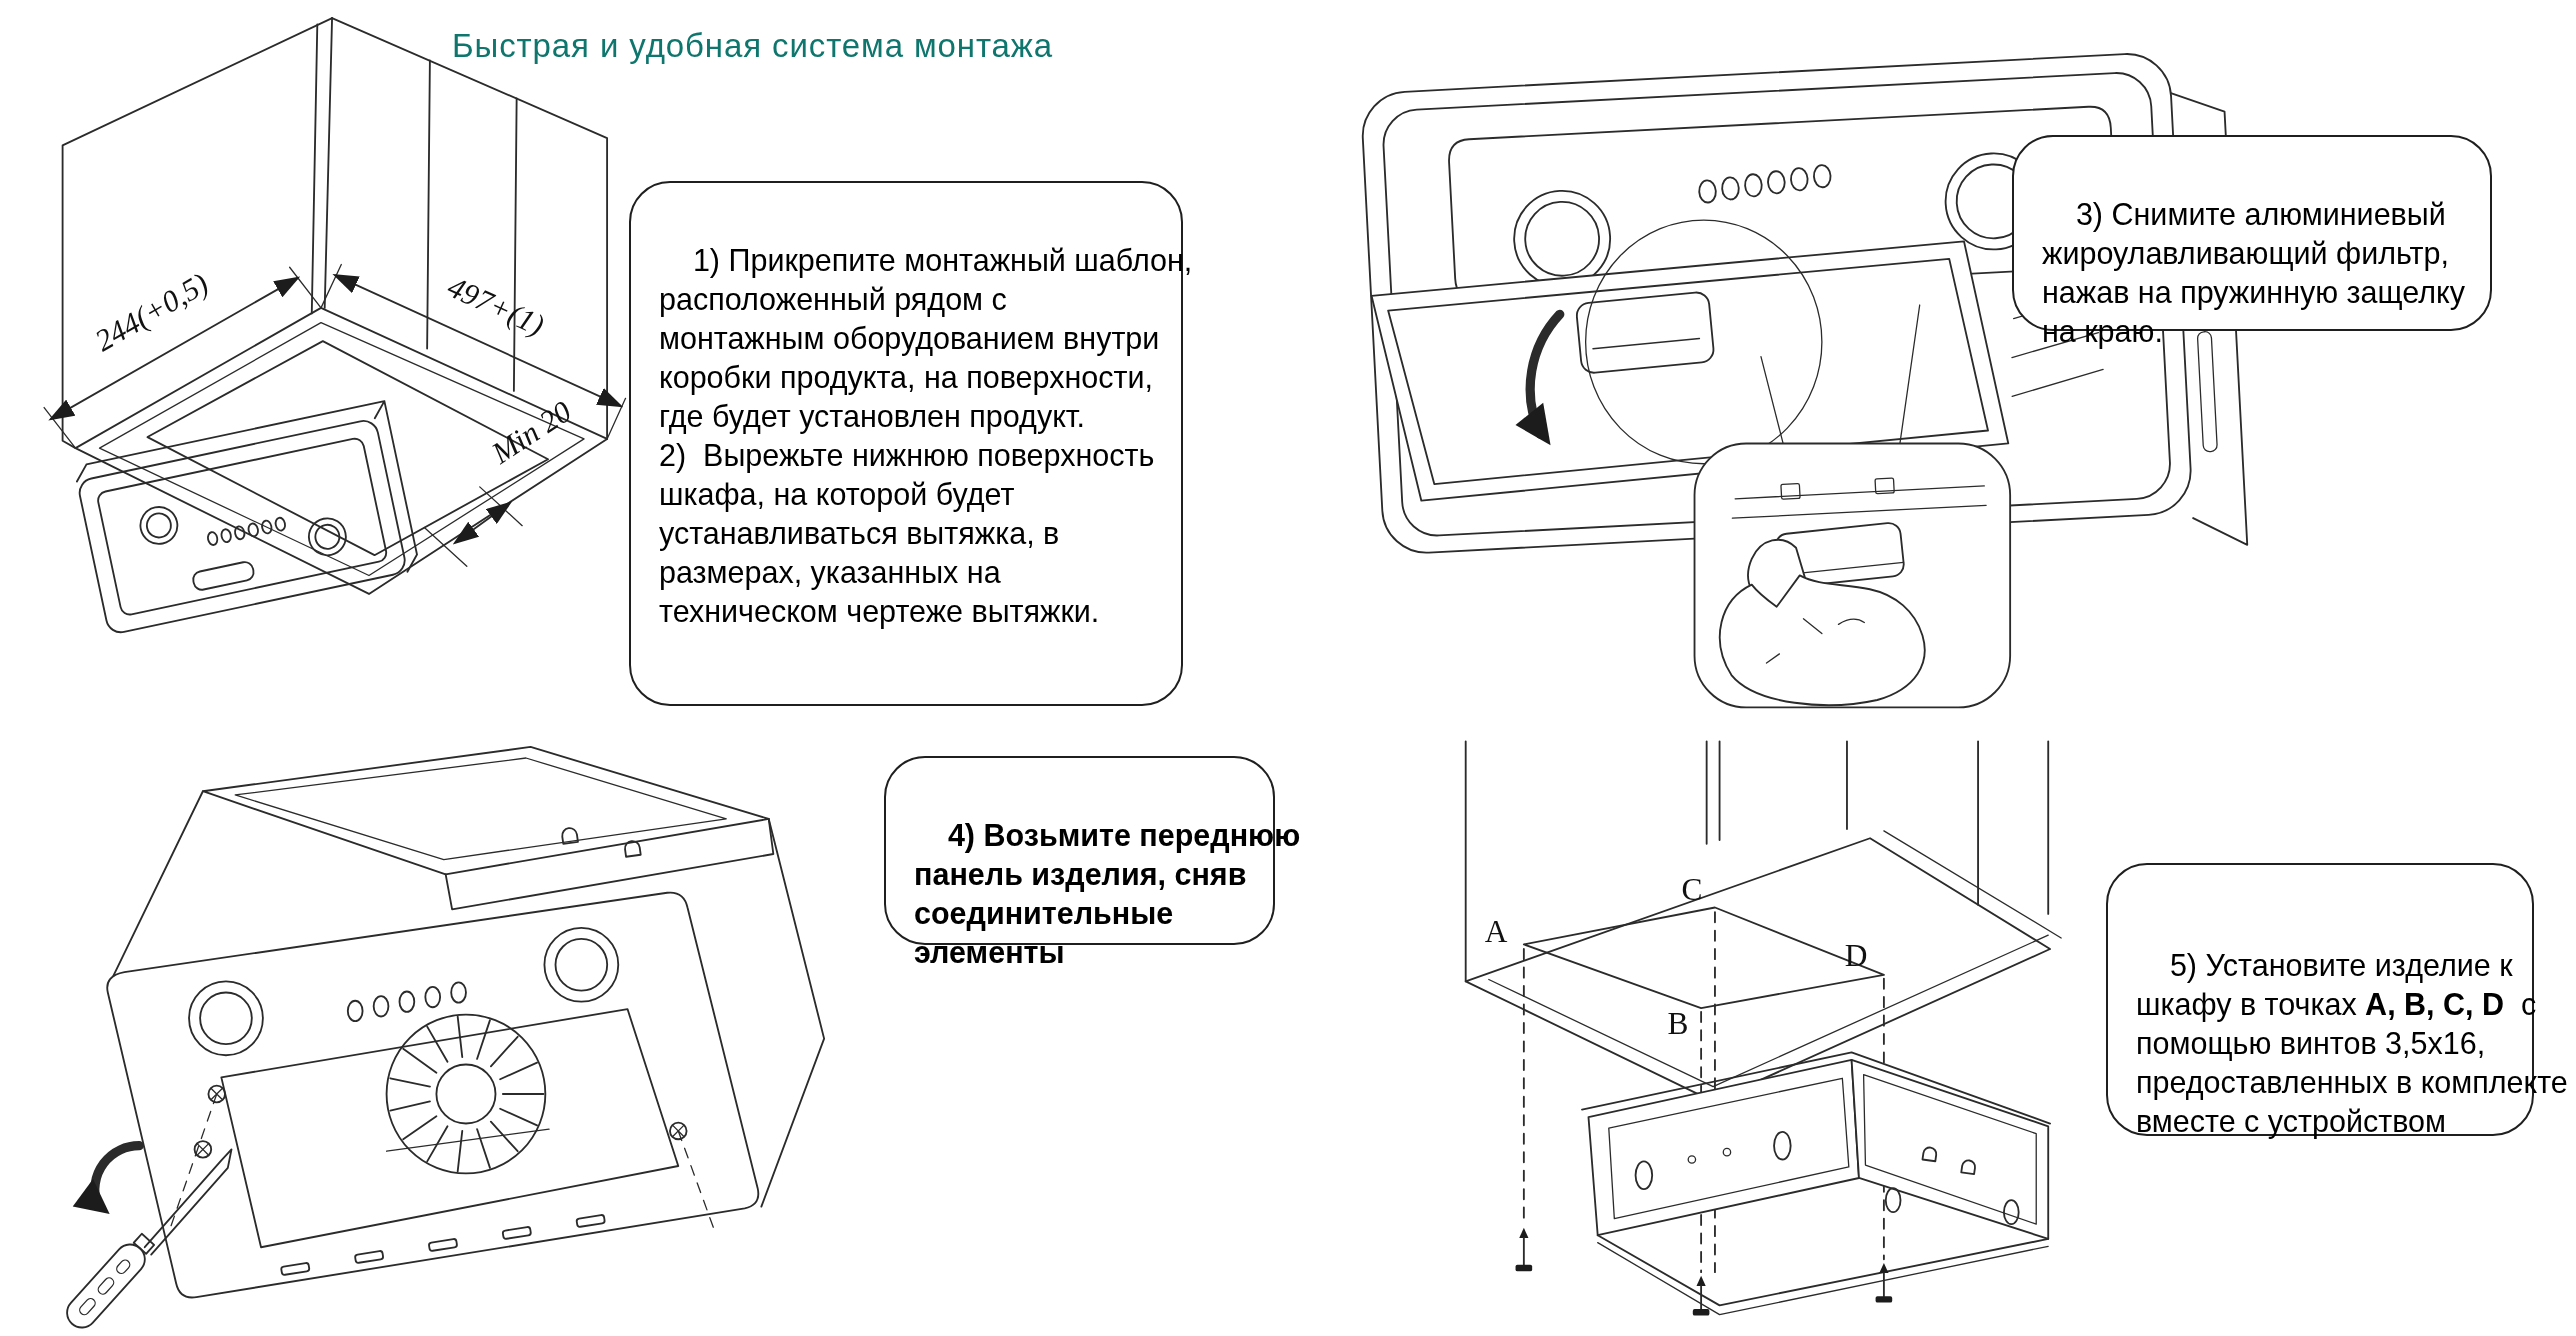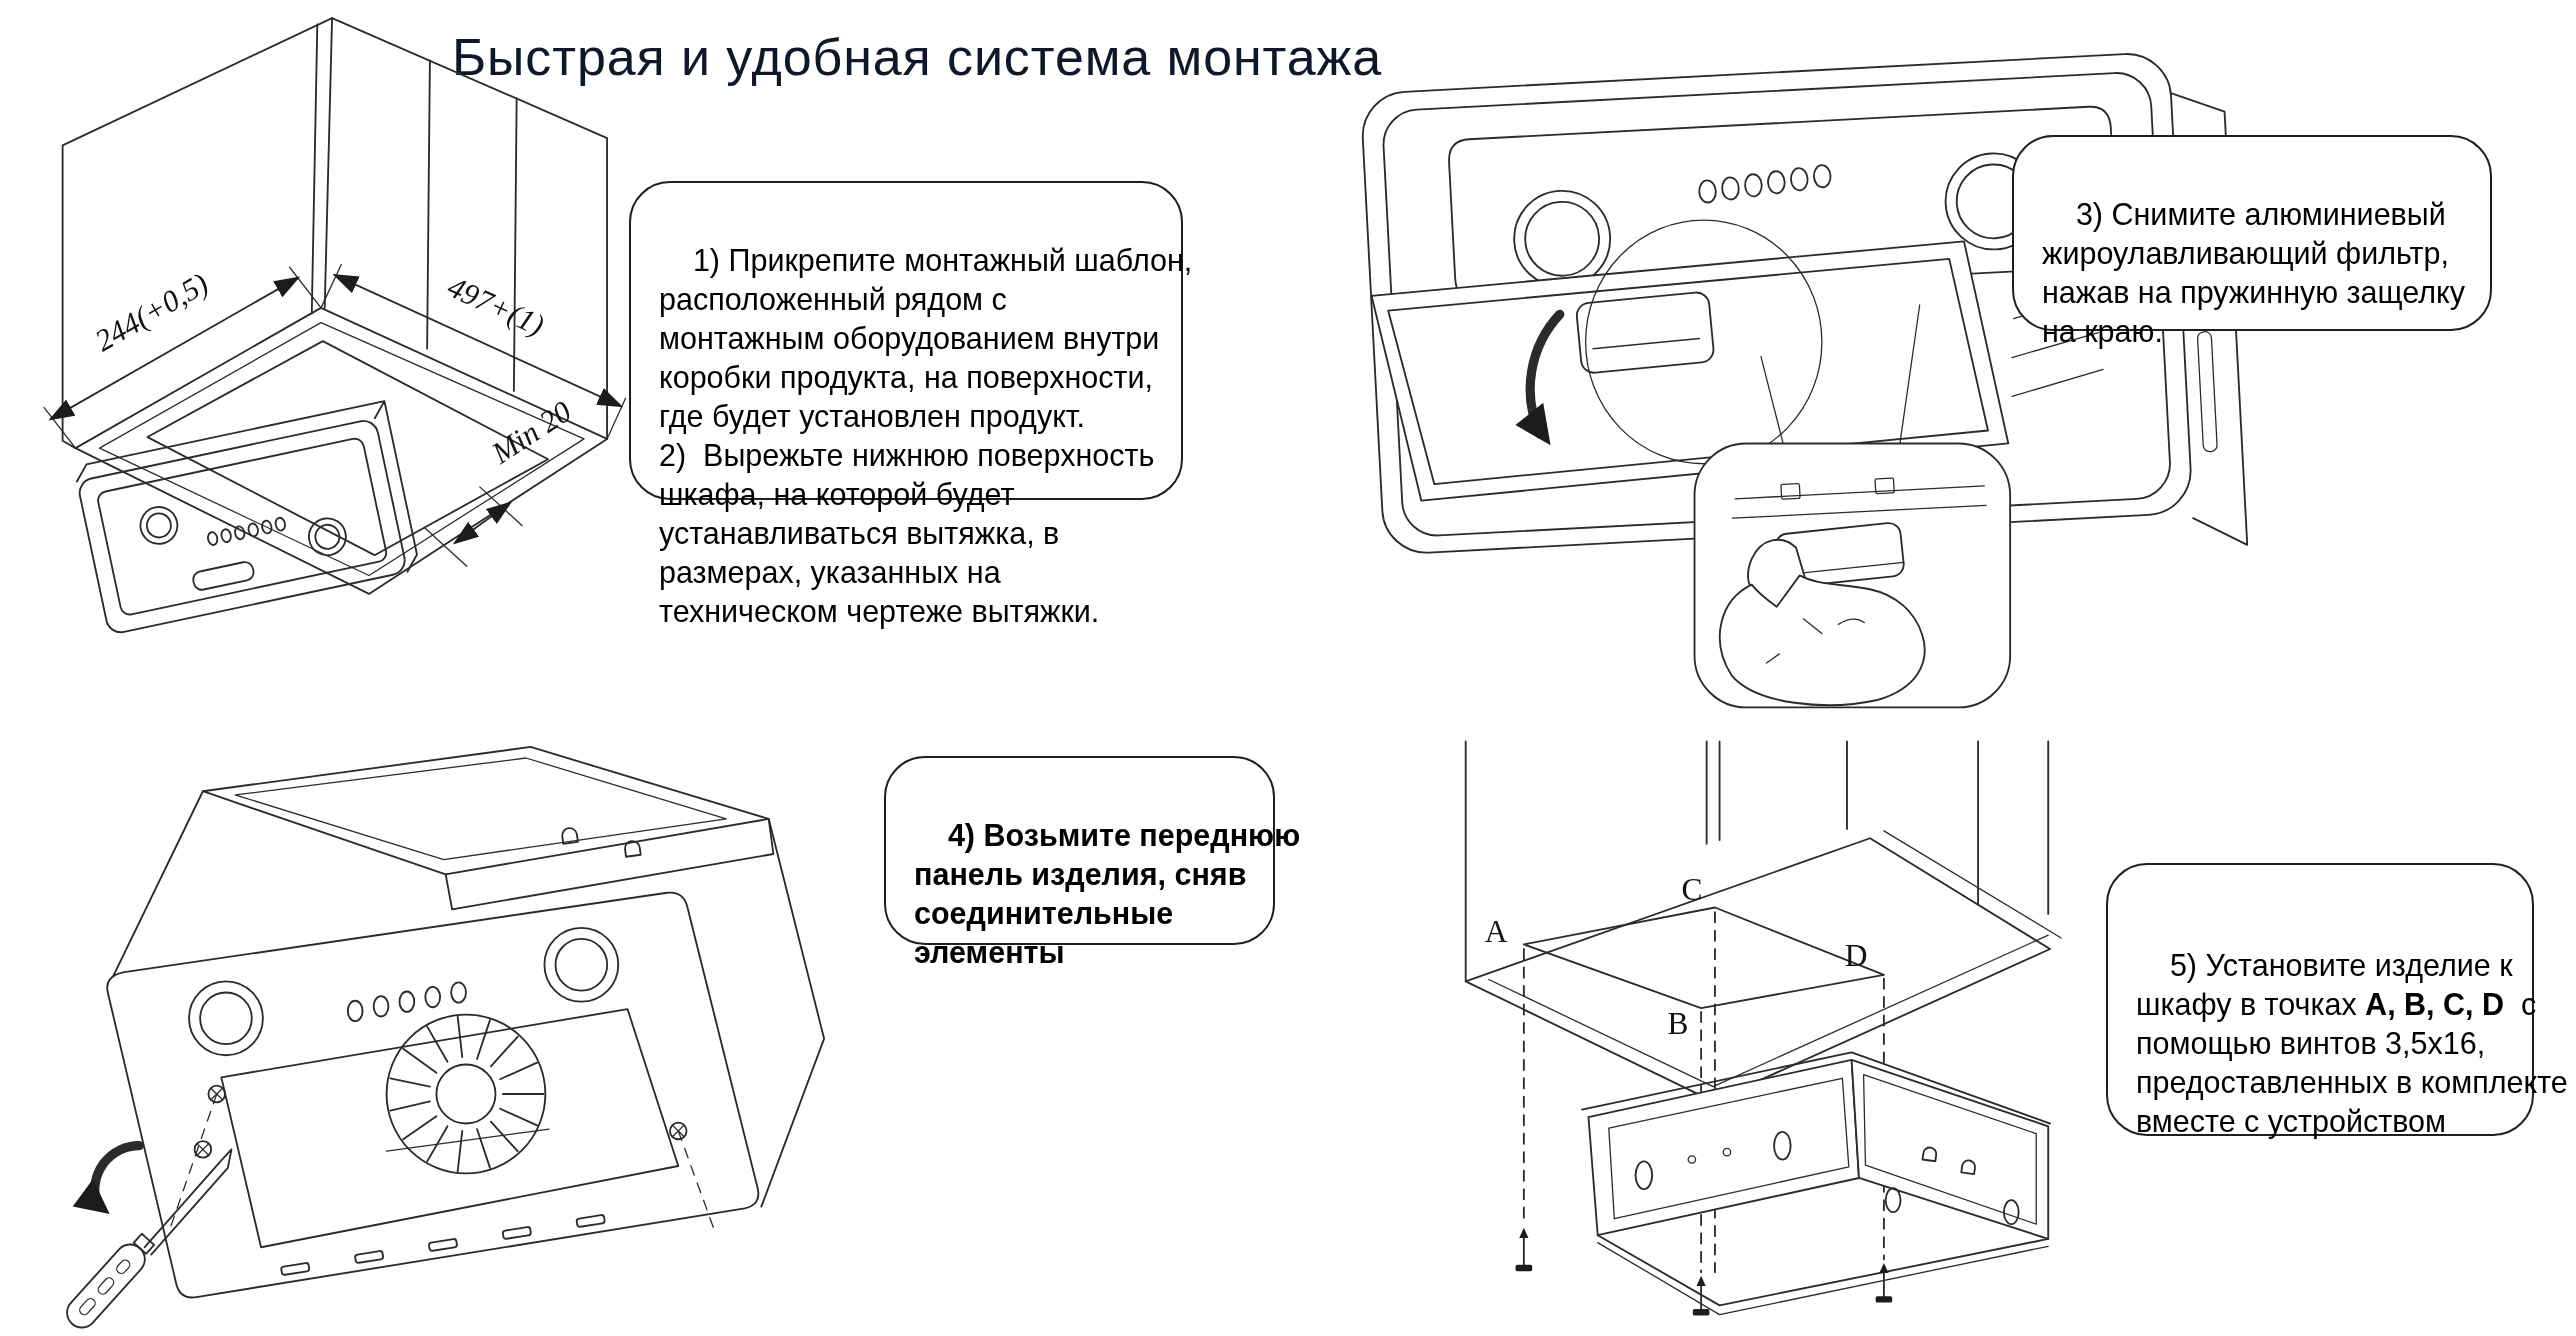--- a/index.html
+++ b/index.html
@@ -1,19 +1,19 @@
 <!DOCTYPE html>
 <html style="font-size:14.8px"><head>
 <meta charset="utf-8">
 <style>
   html,body{margin:0;padding:0;background:#ffffff;}
   .page{position:relative;width:2576px;height:1337px;background:#ffffff;overflow:hidden;
         font-family:"Liberation Sans",sans-serif;color:#000;}
-  .page-title{position:absolute;left:452px;top:27px;font-size:52px;letter-spacing:0.9px;
-        color:#0f172a;white-space:pre;}
+  .page-title{position:absolute;left:452px;top:27px;font-size:33px;letter-spacing:0.9px;
+        color:#0f766e;white-space:pre;}
   .callout{position:absolute;box-sizing:border-box;background:#ffffff;border:2.8px solid #1f1f1f;
         border-radius:41px;padding:18.5px 28px;font-size:30.5px;line-height:39px;white-space:pre;margin-left:18px;}
   .callout .b{font-weight:bold;}
   svg{position:absolute;}
   
   .d *{stroke:#2b2b2b;stroke-width:2;fill:none;stroke-linejoin:round;stroke-linecap:round;}
   .d .f{fill:#1c1c1c;stroke:none;}
   .d .w{fill:#ffffff;}
   .d .thick{stroke-width:10;}
   .d .thin{stroke-width:1.4;}
@@ -300,21 +300,21 @@
         <rect class="f" x="263" y="690" width="18" height="7" rx="2"></rect>
       </g>
       <g>
         <path class="f" d="M470,640 L465,651 H475 Z"></path>
           <path d="M470,651 V676" stroke-width="3"></path>
         <rect class="f" x="461" y="676" width="18" height="7" rx="2"></rect>
       </g>
     </g>
   </svg>
 
-  <div class="callout" style="left:611px;top:181px;width:554px;height:319px;">
+  <div class="callout" style="left:611px;top:181px;width:554px;height:525px;">
     <span>1) Прикрепите монтажный шаблон,
 расположенный рядом с
 монтажным оборудованием внутри
 коробки продукта, на поверхности,
 где будет установлен продукт.
 2)  Вырежьте нижнюю поверхность
 шкафа, на которой будет
 устанавливаться вытяжка, в
 размерах, указанных на
 техническом чертеже вытяжки.</span>

